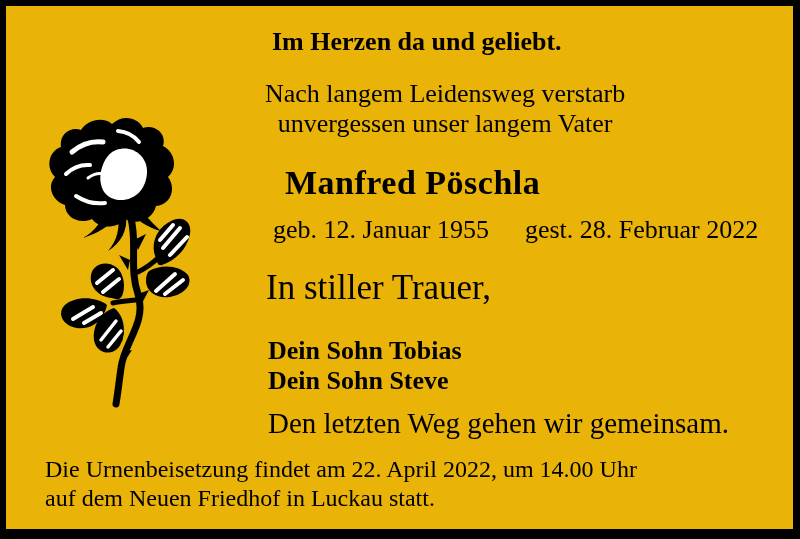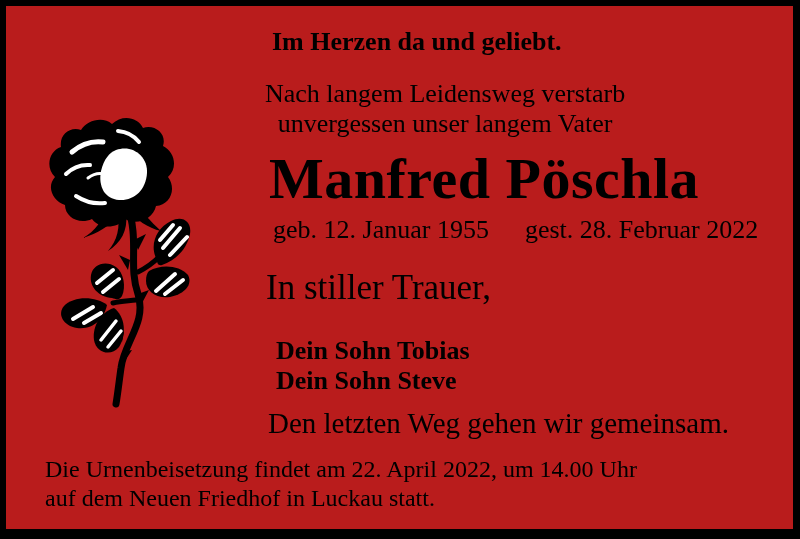--- a/index.html
+++ b/index.html
@@ -4,21 +4,21 @@
 <style>
   html, body {
     margin: 0;
     padding: 0;
     background: #ffffff;
   }
   .page {
     position: relative;
     width: 800px;
     height: 539px;
-    background: #b91c1c;
+    background: #eab308;
     color: #000000;
     font-family: "Liberation Serif", "DejaVu Serif", serif;
     overflow: hidden;
   }
   .frame {
     position: absolute;
     inset: 0;
     border-style: solid;
     border-color: #000000;
     border-width: 6px 7px 10px 6px;
@@ -30,37 +30,37 @@
     left: 272px; top: 29px;
     font-size: 26px; font-weight: bold;
     line-height: 1;
   }
   .intro {
     left: 265px; top: 79px;
     font-size: 26px; line-height: 30px; text-align: center;
   }
   .deceased-name {
     left: 269px; top: 150px;
-    margin: 0;
-    font-size: 58px; font-weight: bold;
+    margin: 16px;
+    font-size: 34px; font-weight: bold;
     line-height: 1;
     letter-spacing: 0.5px;
   }
   .dates {
     left: 273px; top: 217px;
     font-size: 26px; line-height: 1;
   }
   .dates .death { margin-left: 36px; }
   .mourning {
     left: 266px; top: 271px;
     font-size: 35px; line-height: 33px;
   }
   .mourners {
     left: 268px; top: 336px;
-    font-size: 26px; font-weight: bold; line-height: 30px; margin-left: 8px;
+    font-size: 26px; font-weight: bold; line-height: 30px;
   }
   .farewell {
     left: 268px; top: 409px;
     font-size: 29px; line-height: 1;
   }
   .funeral {
     left: 45px; top: 455px;
     font-size: 24px; line-height: 29px;
   }
   .rose {

